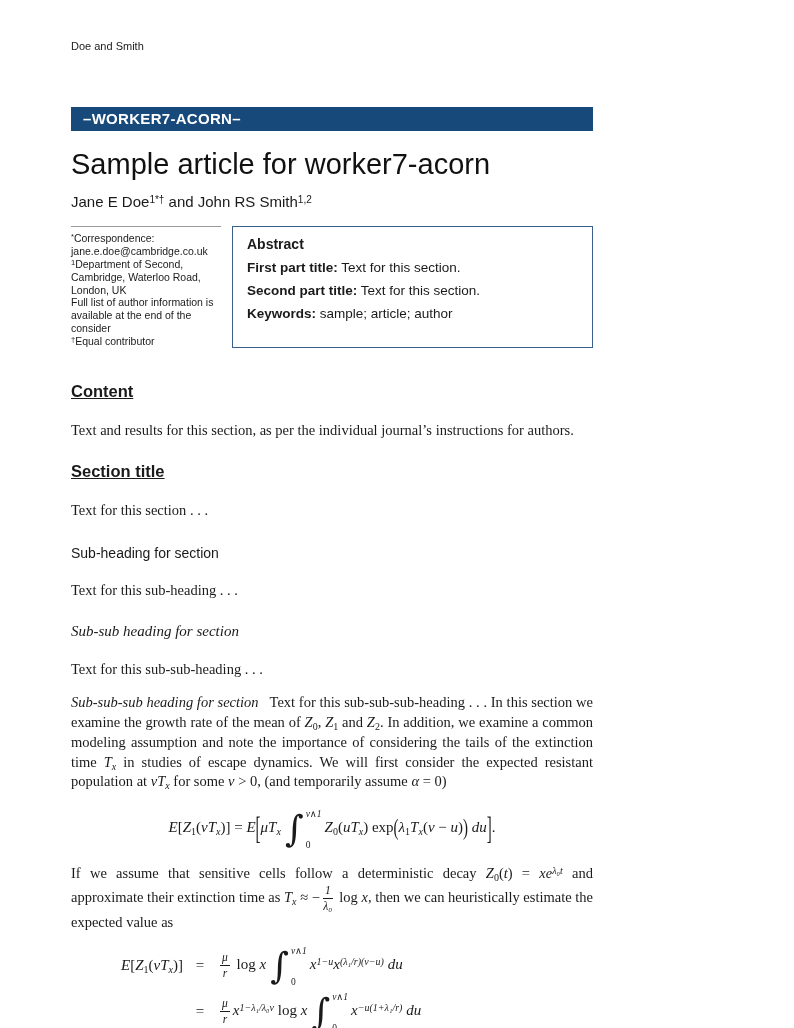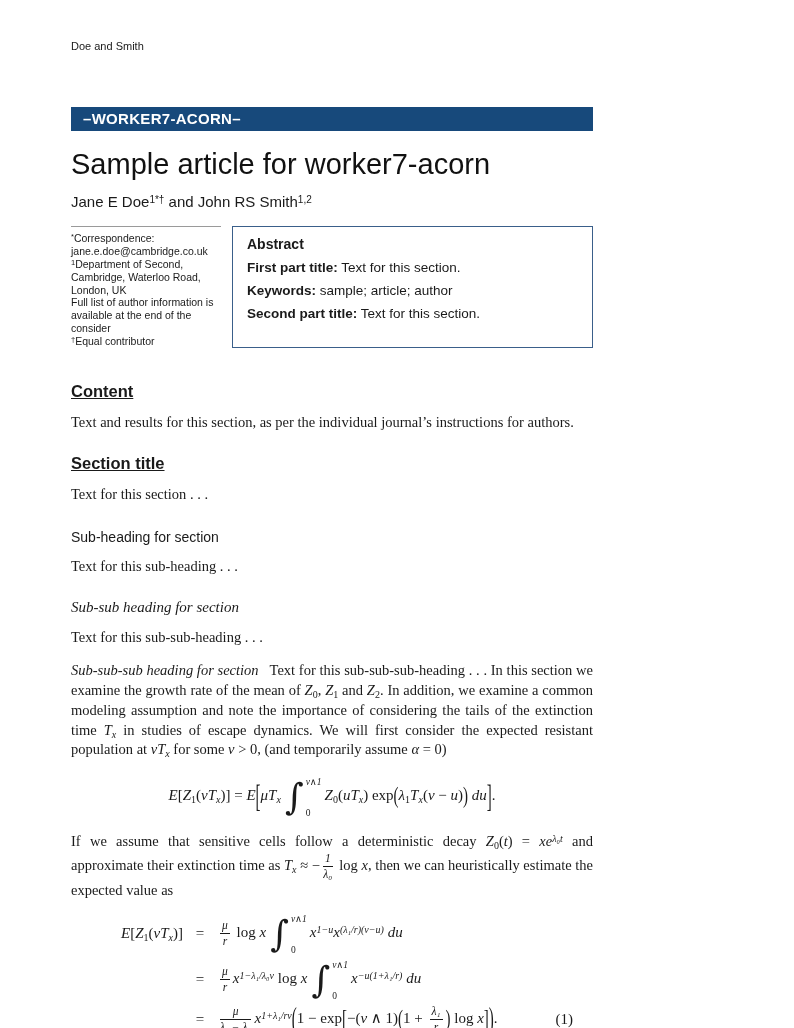--- a/index.html
+++ b/index.html
@@ -52,21 +52,21 @@
   .mt22 { margin-top:22px; }
   .sub-heading {
     font-family:"Liberation Sans","DejaVu Sans",sans-serif;
     font-size:14px; font-weight:400; margin:24px 0 0 0;
   }
   .subsub-heading {
     font-family:"Liberation Serif","DejaVu Serif",serif; font-style:italic;
     font-weight:400; font-size:15px; margin:22px 0 0 0;
   }
   .body-par {
-    font-size:14.5px; line-height:1.36; margin:12px 0 0 0; text-align:justify;
+    font-size:14.5px; line-height:1.36; margin:20px 0 0 0; text-align:justify;
   }
   .lead-par { margin-top:14px; }
   .it { font-style:italic; }
   .mi { font-style:italic; }
   .mn { font-style:normal; }
   sub, sup { font-size:10px; line-height:0; }
   sup { vertical-align:0.45em; }
   sub { vertical-align:-0.25em; }
   .mfrac {
     display:inline-block; text-align:center; vertical-align:middle;
@@ -116,22 +116,22 @@
       <div><sup></sup><span>Cambridge, Waterloo Road,</span></div>
       <div><sup></sup><span>London, UK</span></div>
       <div><sup></sup><span>Full list of author information is</span></div>
       <div><sup></sup><span>available at the end of the consider</span></div>
       <div><sup>†</sup><span>Equal contributor</span></div>
     </aside>
 
     <div class="abstract-box" style="border-color: rgb(58, 95, 138);">
       <div class="abs-heading">Abstract</div>
       <div class="abs-item"><span class="lbl">First part title:</span><span> Text for this section.</span></div>
+      <div class="abs-item"><span class="lbl">Second part title:</span><span> Text for this section.</span></div>
       <div class="abs-item"><span class="lbl">Keywords:</span><span> sample; article; author</span></div>
-      <div class="abs-item"><span class="lbl">Second part title:</span><span> Text for this section.</span></div>
     </div>
   </div>
 
   <div class="main">
     <h2 class="sec-heading">Content</h2>
     <p class="body-par">Text and results for this section, as per the individual journal’s instructions for authors.</p>
 
     <h2 class="sec-heading mt22">Section title</h2>
     <p class="body-par">Text for this section . . .</p>
 

